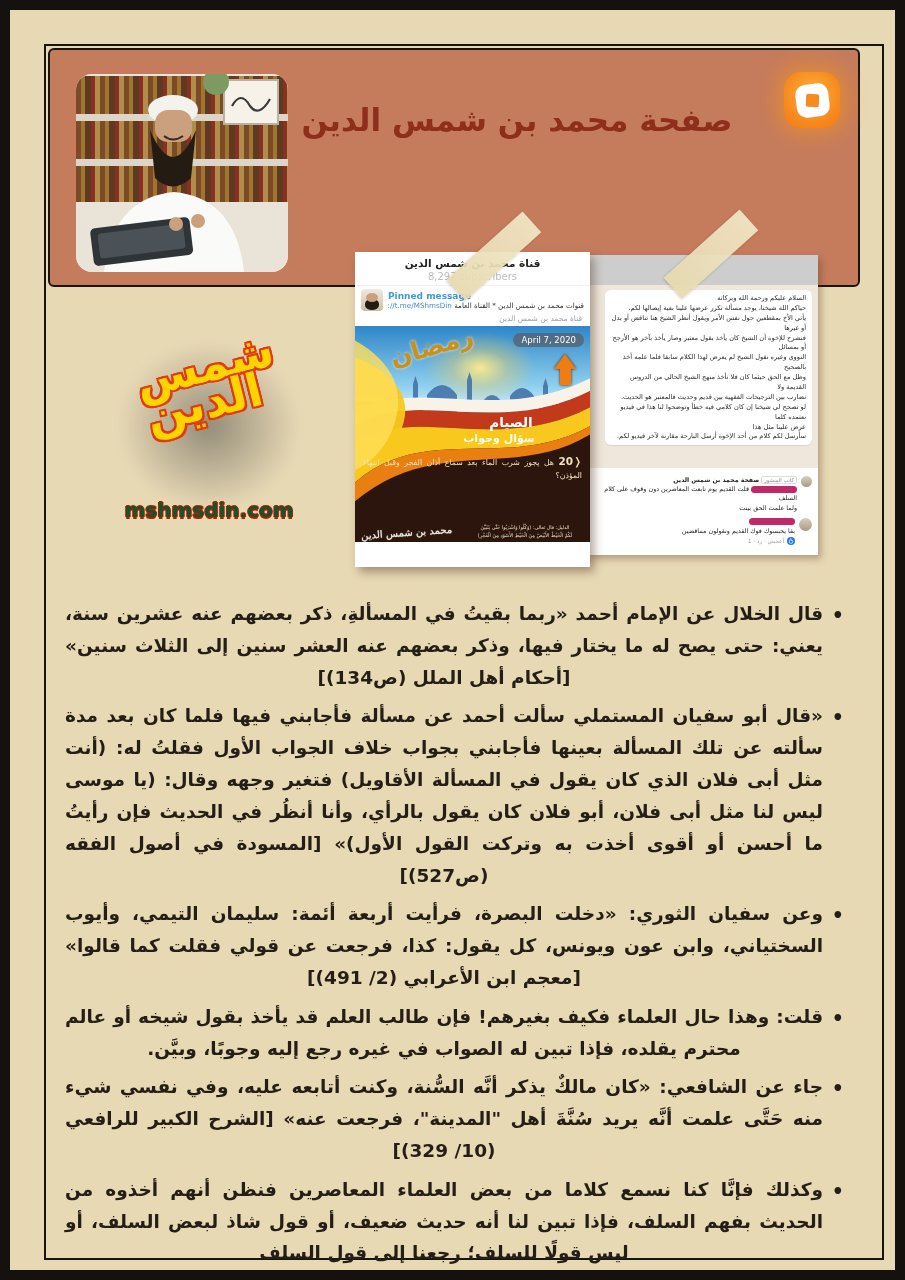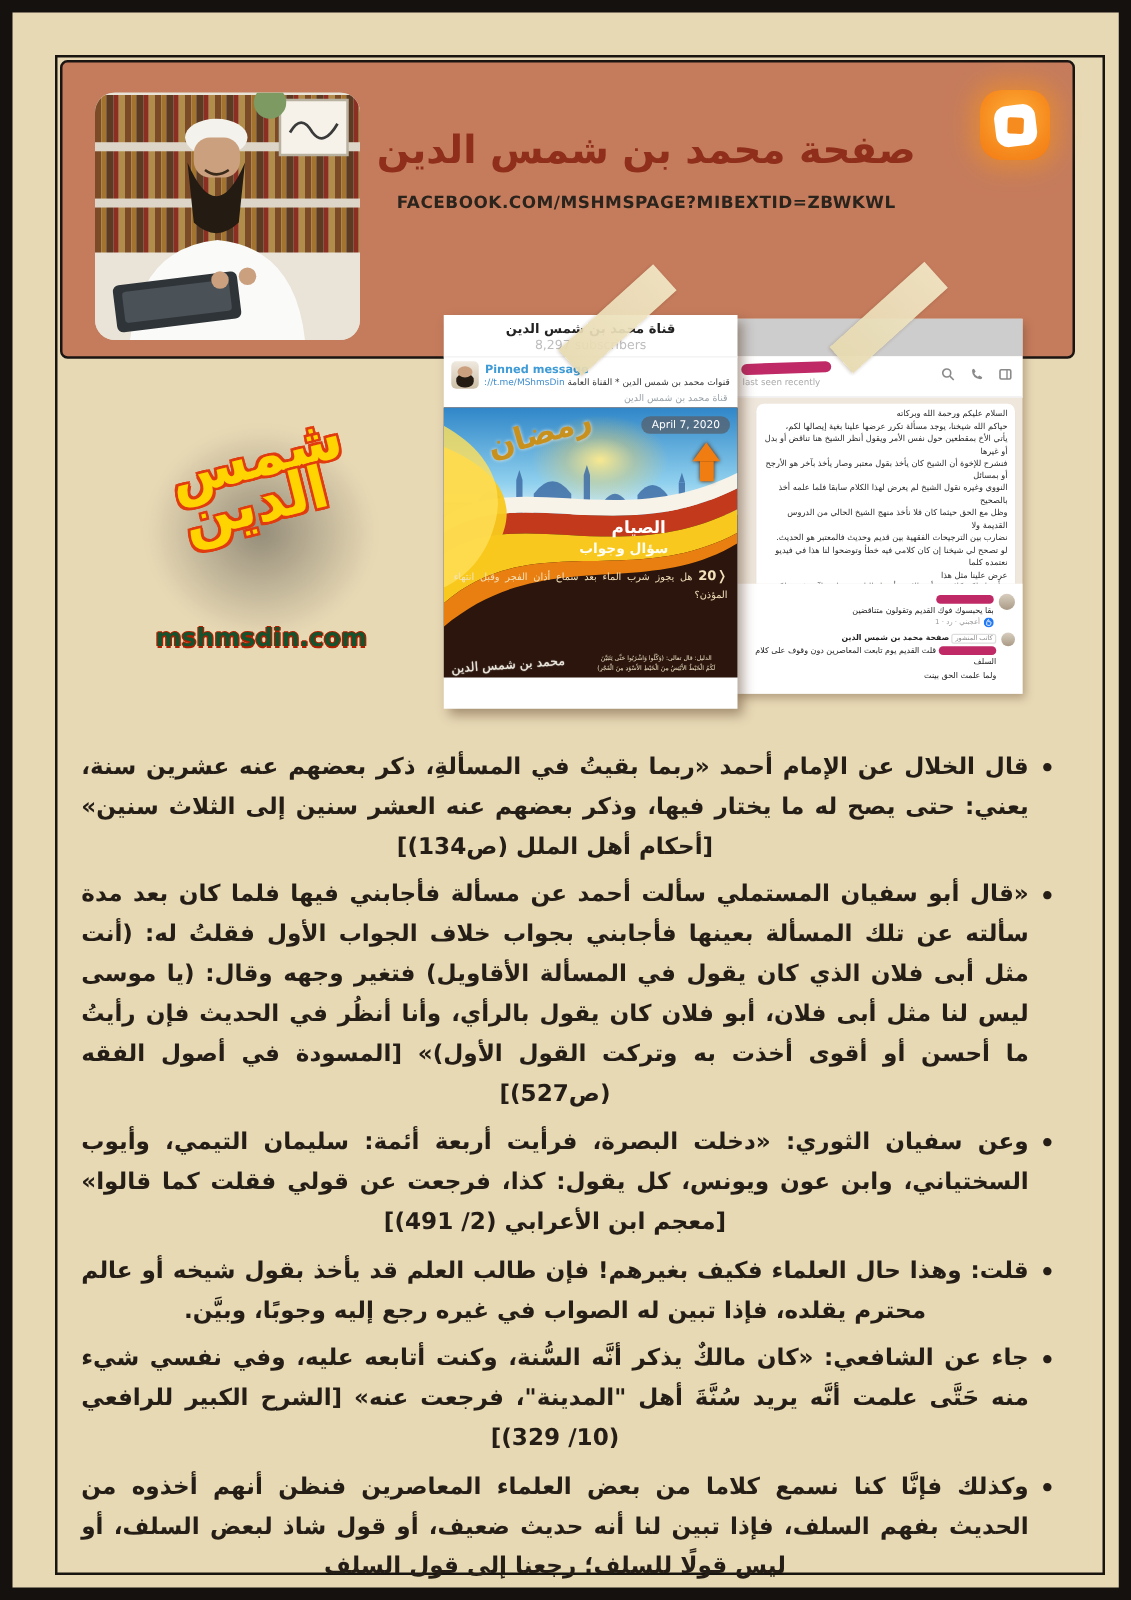--- a/index.html
+++ b/index.html
@@ -150,98 +150,80 @@
         <g transform="rotate(-7 70 170)">
           <rect x="16" y="148" width="100" height="38" rx="5" fill="#2f3438"></rect>
           <rect x="23" y="154" width="86" height="25" rx="3" fill="#4a5157"></rect>
         </g>
         <circle cx="100" cy="150" r="7" fill="#caa07f"></circle>
         <circle cx="122" cy="147" r="7" fill="#caa07f"></circle>
       </svg>
     </div>
     <div class="title-block">
       <div class="page-title">صفحة محمد بن شمس الدين</div>
-      <div class="page-url">FACEBOOK.COM/MSHMSPAGE?MIBEXTID=ZBWKWL</div>
     </div>
     <div class="applogo">
       <div class="ring">
         <div class="hole"></div>
       </div>
     </div>
   </div>
 
   <div class="gold-logo">
     <div class="gold-shadow"></div>
     <div class="gold-cal">
       <span class="l1">شمس</span>
       <span class="l2">الدين</span>
     </div>
     <div class="gold-site">mshmsdin.com</div>
   </div>
 
   <div class="wa-card">
     <div class="wa-statusbar"></div>
-    <div class="wa-head">
-      <span class="censor wa-name-blob"></span>
-      <span class="wa-status-text">last seen recently</span>
-      <span class="wa-icons">
-        <svg viewBox="0 0 11 11">
-          <circle cx="4.4" cy="4.4" r="3.2" stroke="#8a8a8a" fill="none" stroke-width="1.3"></circle>
-          <line x1="6.9" y1="6.9" x2="10" y2="10" stroke="#8a8a8a" stroke-width="1.3"></line>
-        </svg>
-        <svg viewBox="0 0 11 11">
-          <path d="M1.6,2.6 q0,-1.6 1.6,-1.6 l1.3,2.2 -1.1,1.3 q0.9,2.1 2.8,2.9 l1.4,-1.1 2.2,1.4 q0,1.6 -1.6,1.6 q-6.4,-0.8 -6.6,-6.7" fill="#8a8a8a"></path>
-        </svg>
-        <svg viewBox="0 0 11 11">
-          <rect x="1" y="1.8" width="8.6" height="7.4" rx="1" stroke="#8a8a8a" fill="none" stroke-width="1.3"></rect>
-          <line x1="6.6" y1="1.8" x2="6.6" y2="9.2" stroke="#8a8a8a" stroke-width="1.1"></line>
-        </svg>
-      </span>
-    </div>
     <div class="wa-body">
       <div class="bub bub-in">
         <div>السلام عليكم ورحمة الله وبركاته</div>
         <div>حياكم الله شيخنا، يوجد مسألة تكرر عرضها علينا بغية إيصالها لكم،</div>
         <div>يأتي الأخ بمقطعين حول نفس الأمر ويقول أنظر الشيخ هنا تناقض أو بدل أو غيرها</div>
         <div>فنشرح للإخوة أن الشيخ كان يأخذ بقول معتبر وصار يأخذ بآخر هو الأرجح أو بمسائل</div>
         <div>النووي وغيره نقول الشيخ لم يعرض لهذا الكلام سابقا فلما علمه أخذ بالصحيح</div>
         <div>وظل مع الحق حيثما كان فلا نأخذ منهج الشيخ الحالي من الدروس القديمة ولا</div>
         <div>نضارب بين الترجيحات الفقهية بين قديم وحديث فالمعتبر هو الحديث.</div>
         <div>لو تصحح لي شيخنا إن كان كلامي فيه خطأ وتوضحوا لنا هذا في فيديو نعتمده كلما</div>
         <div>عرض علينا مثل هذا</div>
         <div>سأرسل لكم كلام من أحد الإخوة أرسل البارحة مقارنة لآخر فيديو لكم.</div>
 
       </div>
 
     </div>
     <div class="wa-comments">
       <div class="cmt">
+        <span class="avatar small"></span>
+        <span class="cmt-body">
+          <span class="cmt-badge">كاتب المنشور</span>
+          <span class="cmt-author">صفحة محمد بن شمس الدين</span>
+          <div class="cmt-text">
+            <span class="censor"></span>
+            <span>قلت القديم يوم تابعت المعاصرين دون وقوف على كلام السلف</span>
+          </div>
+          <div class="cmt-text">ولما علمت الحق بينت</div>
+        </span>
+      </div>
+      <div class="cmt">
         <span class="avatar"></span>
         <span class="cmt-body">
           <span class="censor"></span>
           <div class="cmt-text">بقا يحبسوك فوك القديم وتقولون متناقضين</div>
           <div class="cmt-meta">
             <svg viewBox="0 0 10 10" width="8" height="8">
               <circle cx="5" cy="5" r="5" fill="#2078f4"></circle>
               <path d="M3,7.6 V4.6 l1.6,-2.6 q0.9,0.2 0.6,1.3 l-0.3,1 h1.8 q0.8,0.1 0.6,0.9 l-0.5,2 q-0.15,0.6 -0.8,0.6 H3.6" stroke="#fff" stroke-width="0.9" fill="none"></path>
             </svg>
             <span>أعجبني · رد · 1</span>
           </div>
-        </span>
-      </div>
-      <div class="cmt">
-        <span class="avatar small"></span>
-        <span class="cmt-body">
-          <span class="cmt-badge">كاتب المنشور</span>
-          <span class="cmt-author">صفحة محمد بن شمس الدين</span>
-          <div class="cmt-text">
-            <span class="censor"></span>
-            <span>قلت القديم يوم تابعت المعاصرين دون وقوف على كلام السلف</span>
-          </div>
-          <div class="cmt-text">ولما علمت الحق بينت</div>
         </span>
       </div>
     </div>
   </div>
 
   <div class="tg-card">
     <div class="tg-name">قناة محمد بن شمس الدين</div>
     <div class="tg-subs">8,297 subscribers</div>
     <div class="tg-pin">
       <span class="tg-avatar"></span>

